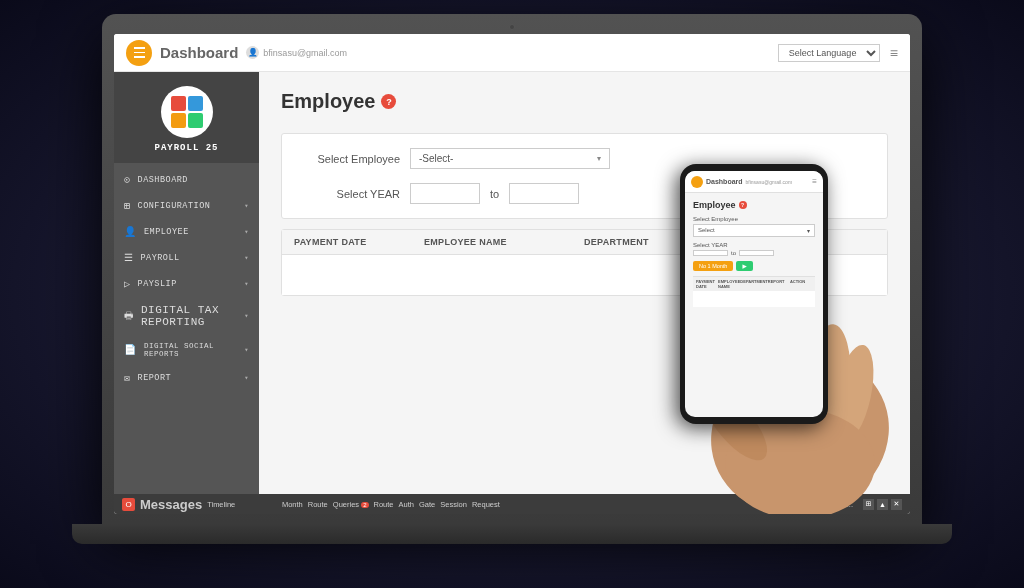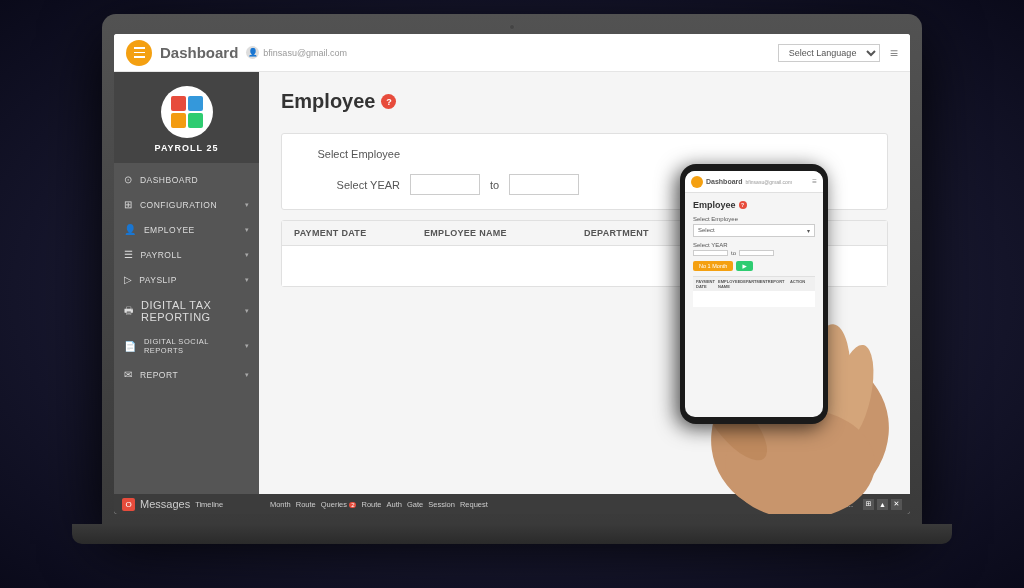--- a/index.html
+++ b/index.html
@@ -50,21 +50,21 @@
             <span style="font-size:9px; color:#999;">bfinsasu@gmail.com</span>
             <div style="flex:1;"></div>
             <select style="border:1px solid #ccc; padding:2px 6px; font-size:9px; color:#555; background:#fff; margin-right:10px; cursor:pointer;">
               <option>Select Language</option>
             </select>
             <span style="font-size:14px; color:#888; cursor:pointer;">≡</span>
           </div>
 
           <div style="display:flex; flex:1; overflow:hidden;">
 
-            <div style="width:145px; background:#555; flex-shrink:0; display:flex; flex-direction:column;">
+            <div style="width:145px; background:#555; flex-shrink:0; display:flex; flex-direction:column;font-family:Liberation Mono, monospace;">
 
               <div style="display:flex; flex-direction:column; align-items:center; padding:14px 0 10px; background:#444;">
                 <div style="width:52px; height:52px; background:#fff; border-radius:50%; display:flex; align-items:center; justify-content:center; margin-bottom:5px;">
                   <div style="display:grid; grid-template-columns:1fr 1fr; gap:2px; width:32px; height:32px;">
                     <div style="background:#e74c3c; border-radius:2px;"></div>
                     <div style="background:#3498db; border-radius:2px;"></div>
                     <div style="background:#f39c12; border-radius:2px;"></div>
                     <div style="background:#2ecc71; border-radius:2px;"></div>
                   </div>
                 </div>
@@ -129,20 +129,24 @@
                 <span style="font-size:20px; font-weight:bold; color:#333;">Employee</span>
                 <div style="width:15px; height:15px; background:#e74c3c; border-radius:50%; display:flex; align-items:center; justify-content:center; color:#fff; font-size:9px; font-weight:bold; cursor:pointer;">
                   <span>?</span>
                 </div>
               </div>
 
               <div style="background:#fff; border:1px solid #e0e0e0; border-radius:3px; padding:14px 18px; margin-bottom:10px;">
 
                 <div style="display:flex; align-items:center; margin-bottom:14px; gap:10px;">
                   <label style="width:100px; text-align:right; font-size:11px; color:#555; flex-shrink:0;">Select Employee</label>
+                  <div style="width:200px; border:1px solid #ccc; padding:4px 8px; font-size:10px; color:#555; background:#fff; display:flex; align-items:center; justify-content:space-between; cursor:pointer;">
+                    <span>-Select-</span>
+                    <span style="font-size:8px; color:#888;">▾</span>
+                  </div>
                 </div>
 
                 <div style="display:flex; align-items:center; gap:10px;">
                   <label style="width:100px; text-align:right; font-size:11px; color:#555; flex-shrink:0;">Select YEAR</label>
                   <input style="width: 70px; border: 1px solid rgb(204, 204, 204); padding: 4px 6px; font-size: 10px; color: rgb(85, 85, 85); background: rgb(255, 255, 255);" type="text">
                   <span style="font-size:11px; color:#555;">to</span>
                   <input style="width: 70px; border: 1px solid rgb(204, 204, 204); padding: 4px 6px; font-size: 10px; color: rgb(85, 85, 85); background: rgb(255, 255, 255);" type="text">
                 </div>
 
               </div>
@@ -156,21 +160,21 @@
                 </div>
                 <div style="padding:10px 12px; min-height:40px; background:#fff;"></div>
               </div>
 
             </div>
           </div>
 
           <div style="background:#3c3c3c; height:20px; display:flex; align-items:center; padding:0 8px; gap:5px;">
             <div style="width:13px; height:13px; background:#e74c3c; border-radius:2px; flex-shrink:0; display:flex; align-items:center; justify-content:center; font-size:8px; color:#fff;">O</div>
             <div style="display:flex; gap:5px; flex:1; align-items:center;">
-              <span style="font-size:11px; color:#ccc; cursor:pointer;">Messages</span>
+              <span style="font-size:13px; color:#ccc; cursor:pointer;font-weight:bold;">Messages</span>
               <span style="font-size:7.5px; color:#ccc; cursor:pointer;">Timeline</span>
               <span style="font-size:7.5px; color:#ccc; cursor:pointer;margin-top:32px;">Exceptions</span>
               <span style="font-size:7.5px; color:#ccc; cursor:pointer;">Month</span>
               <span style="font-size:7.5px; color:#ccc; cursor:pointer;">Route</span>
               <span style="font-size:7.5px; color:#ccc; cursor:pointer;">Queries <span style="background:#e74c3c; color:#fff; font-size:6px; padding:0 2px; border-radius:8px;">2</span></span>
               <span style="font-size:7.5px; color:#ccc; cursor:pointer;">Route</span>
               <span style="font-size:7.5px; color:#ccc; cursor:pointer;">Auth</span>
               <span style="font-size:7.5px; color:#ccc; cursor:pointer;">Gate</span>
               <span style="font-size:7.5px; color:#ccc; cursor:pointer;">Session</span>
               <span style="font-size:7.5px; color:#ccc; cursor:pointer;">Request</span>

